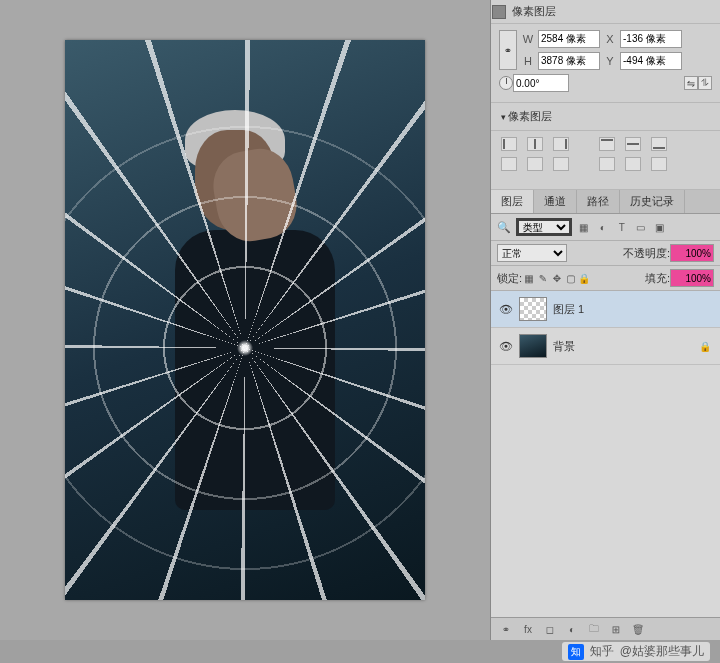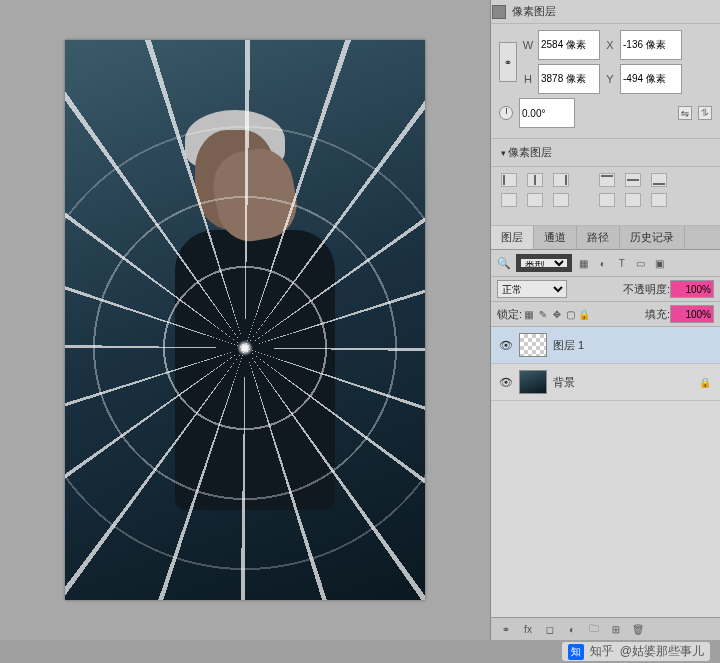--- a/index.html
+++ b/index.html
@@ -22,39 +22,39 @@
   .pnl-header { display:flex; align-items:center; gap:6px; padding:4px 1px; border-bottom:1px solid #b8b8b8; }
   .pnl-header .pic { width:14px; height:14px; background:#888; border:1px solid #666; display:inline-block; }
   .collapse { padding:6px 10px; border-bottom:1px solid #b8b8b8; cursor:pointer; }
   .collapse::before { content:"▾ "; font-size:9px; }
   .transform-body { padding:6px 8px 10px; border-bottom:1px solid #b8b8b8; }
   .trow { display:flex; align-items:center; gap:4px; margin-bottom:4px; }
   .link-box { width:18px; height:40px; border:1px solid #999; background:#e0e0e0; display:flex; align-items:center; justify-content:center; font-size:10px; }
   .fld-stack { display:flex; flex-direction:column; gap:4px; }
   .fld { display:flex; align-items:center; gap:3px; }
   .lbl { width:14px; text-align:center; color:#555; }
-  .inp { width:62px; height:30px; border:1px solid #999; background:#fff; font-size:10px; padding:8px 2px; }
-  .angle-row { display:flex; align-items:center; gap:6px; margin-top:2px; }
+  .inp { width:62px; height:18px; border:1px solid #999; background:#fff; font-size:10px; padding:8px 2px; }
+  .angle-row { display:flex; align-items:center; margin-top:2px; }
   .angle-ico { width:14px; height:14px; border:1px solid #888; border-radius:50%; position:relative; background:#e8e8e8; }
   .angle-ico::after { content:""; position:absolute; left:6px; top:1px; width:1px; height:6px; background:#555; }
   .flip-ico { width:14px; height:14px; display:inline-flex; align-items:center; justify-content:center; font-size:10px; color:#444; border:1px solid #999; background:#e8e8e8; }
   .align-body { padding:6px 10px 12px; border-bottom:1px solid #b8b8b8; }
   .align-label { color:#666; margin-bottom:6px; }
   .align-row { display:flex; gap:10px; margin-bottom:6px; }
   .align-ico { width:16px; height:14px; background:#e0e0e0; border:1px solid #aaa; position:relative; }
   .align-ico::before{content:"";position:absolute;background:#666;}
   .al-l::before{left:1px;top:1px;width:2px;height:10px;} .al-c::before{left:6px;top:1px;width:2px;height:10px;} .al-r::before{right:1px;top:1px;width:2px;height:10px;}
   .al-t::before{left:1px;top:1px;width:12px;height:2px;} .al-m::before{left:1px;top:5px;width:12px;height:2px;} .al-b::before{left:1px;bottom:1px;width:12px;height:2px;}
 
   .tabs { display:flex; background:#c0c0c0; border-bottom:1px solid #999;align-items:center; }
   .tab { padding:4px 10px; border-right:1px solid #aaa; cursor:pointer; }
   .tab.active { background:#d8d8d8; }
   .layer-toolbar { display:flex; align-items:center; gap:5px; padding:4px 6px; border-bottom:1px solid #b0b0b0; }
   .search-ico { font-size:11px; }
-  .kind-select { flex:0 0 56px; height:18px; border:5px solid #404040; background:#e8e8e8; font-size:10px; }
+  .kind-select { flex:0 0 56px; height:18px; border:3px solid #404040; background:#e8e8e8; font-size:10px; }
   .tb-ico { width:14px; height:14px; display:inline-flex; align-items:center; justify-content:center; font-size:10px; color:#555; cursor:pointer; }
   .blend-row, .lock-row { display:flex; align-items:center; padding:3px 6px; border-bottom:1px solid #b0b0b0; }
   .blend-select { width:70px; height:18px; border:1px solid #999; background:#e8e8e8; font-size:10px; }
   .opacity-field { width:44px; height:18px; border:1px solid #999; background:#ec4899; font-size:10px; text-align:right; padding-right:2px; }
   .layer-list { flex:1; background:#d8d8d8; overflow:auto; }
   .layer-row { display:flex; align-items:center; gap:6px; padding:6px 8px; border-bottom:1px solid #c0c0c0; }
   .layer-row.sel { background:#c8d8e8; }
   .eye { width:14px; text-align:center; cursor:pointer; }
   .thumb { width:28px; height:24px; border:1px solid #888; background:#fff; position:relative; }
   .thumb.checker { background-image:

